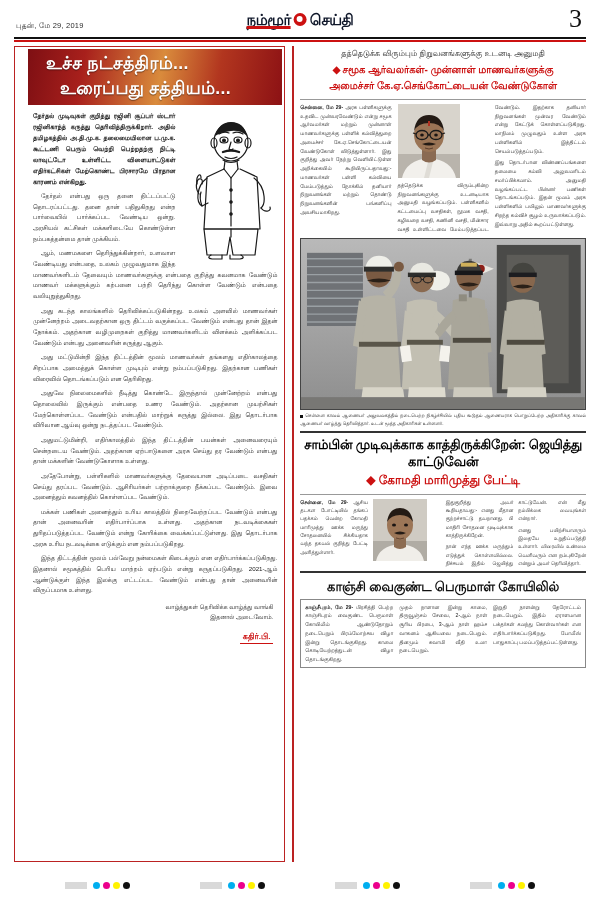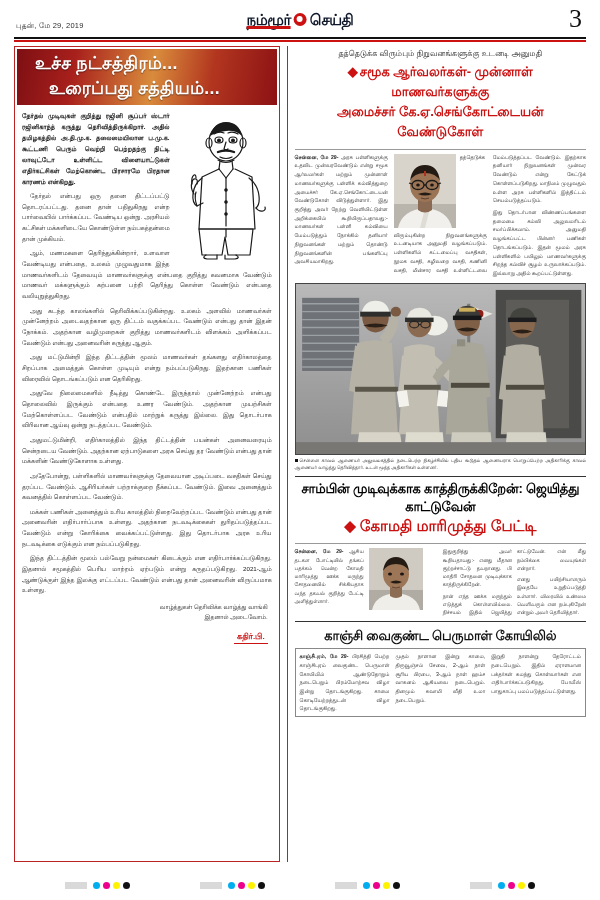--- a/index.html
+++ b/index.html
@@ -98,20 +98,21 @@
     top: 46px;
     width: 572px;
     height: 816px;
     display: flex;
     gap: 0;
   }
   .col-left {
     width: 268px;
     position: relative;
     padding-right: 5px;
+    padding-left: 11px;
   }
   .gutter {
     width: 5px;
     position: relative;
   }
   .gutter::before {
     content: "";
     position: absolute;
     left: 2px; top: 0; bottom: 0;
     width: 1.2px;
@@ -211,21 +212,21 @@
     font-weight: bold;
     text-align: center;
     color: #111;
     line-height: 1.35;
     letter-spacing: -0.2px;
     padding-bottom: 2px;
   }
   .subhead {
     text-align: center;
     color: #cc1111;
-    font-size: 13px;
+    font-size: 10px;
     font-weight: bold;
     line-height: 1.55;
     padding: 1px 8px 3px;
   }
   .subhead .bullet { color: #cc1111; margin-right: 2px; }
   .hr-thin { height: 1px; background: #999; margin: 3px 0; }
   .hr-dbl { height: 1.6px; background: #333; margin: 4px 0 3px; }
 
   
   .cols3 {
@@ -288,21 +289,21 @@
     font-size: 13px;
     font-weight: bold;
     text-align: center;
     color: #000000;
     line-height: 1.35;
     letter-spacing: -0.2px;
   }
   .subhead-2 {
     text-align: center;
     color: #cc1111;
-    font-size: 15px;
+    font-size: 12px;
     font-weight: bold;
     padding: 2px 0 3px;
   }
   .headline-3 {
     font-size: 13px;
     font-weight: bold;
     text-align: center;
     color: #111;
     line-height: 1.45;
     letter-spacing: -0.2px;

